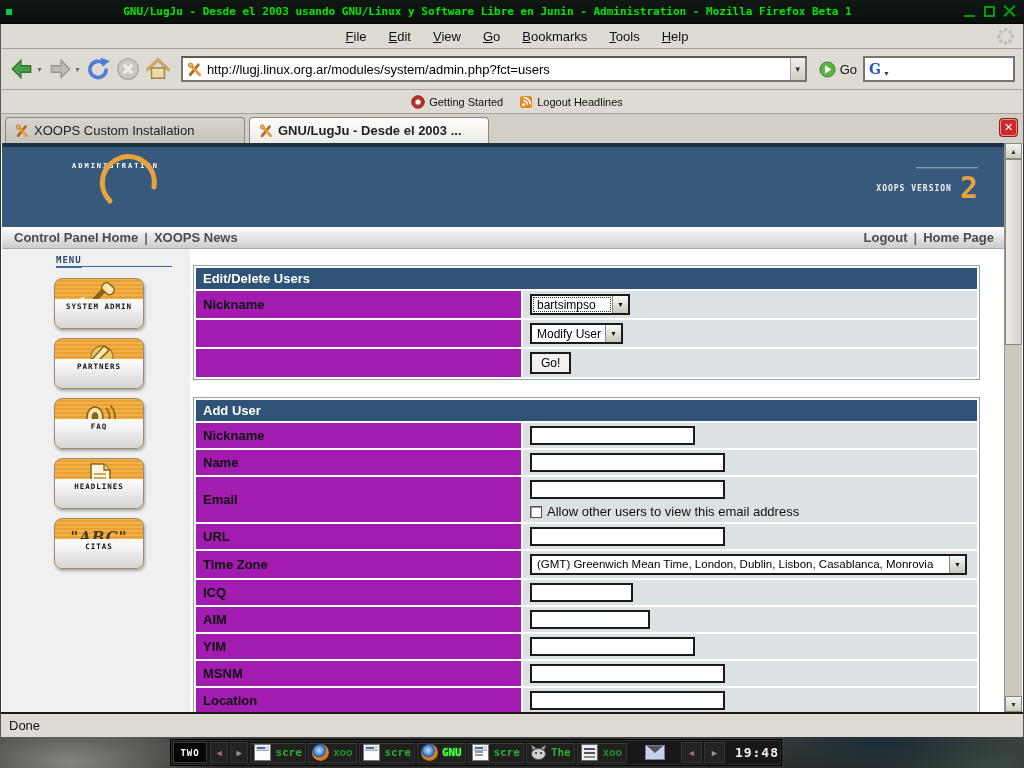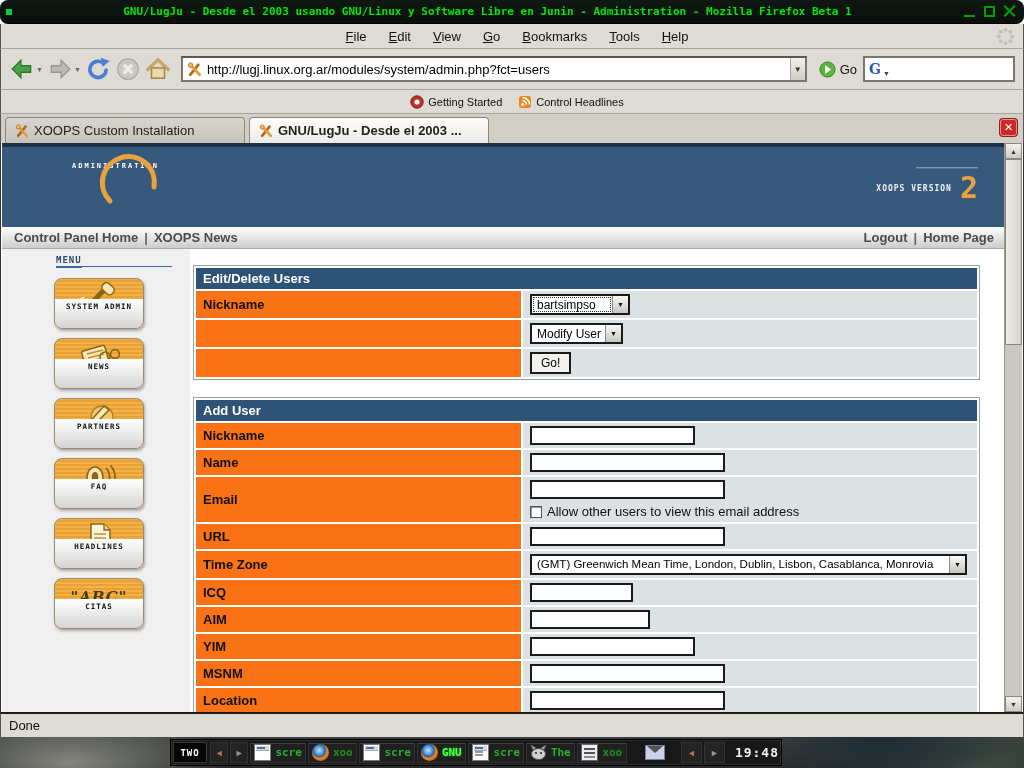--- a/index.html
+++ b/index.html
@@ -1,21 +1,21 @@
 <!DOCTYPE html>
 <html><head>
 <meta charset="utf-8">
 <style>
   * { margin:0; padding:0; box-sizing:border-box; }
   html,body { width:1024px; height:768px; overflow:hidden; }
   body { font-family:"Liberation Sans", sans-serif; background:#fff; position:relative; }
 
   
   .titlebar { position:absolute; top:0; left:0; width:1024px; height:24px;
-    background:linear-gradient(#101813,#0a0f0c); display:flex; align-items:center; border-bottom:1px solid #000;border-radius:8px; }
+    background:linear-gradient(#101813,#0a0f0c); display:flex; align-items:center; border-bottom:1px solid #000; }
   .titlebar .wmenu { width:6px; height:6px; background:#0c4; margin-left:6px; }
   .titlebar .ttext { flex:1; text-align:center; color:#00e600; font:bold 11px "DejaVu Sans Mono", monospace; letter-spacing:0; white-space:nowrap; overflow:hidden; }
   .winbtns { display:flex; gap:7px; margin-right:8px; }
   .winbtn { width:13px; height:13px; position:relative; cursor:pointer; }
   .wb-min::after { content:""; position:absolute; left:1px; right:1px; bottom:1px; height:2px; background:#00a000; }
   .wb-max::after { content:""; position:absolute; inset:1px; border:2px solid #00a000; }
   .wb-close::before,.wb-close::after { content:""; position:absolute; left:-1px; top:5px; width:15px; height:2px; background:#00a000; }
   .wb-close::before { transform:rotate(45deg);} .wb-close::after { transform:rotate(-45deg);}
 
   
@@ -76,21 +76,21 @@
   .xbtn { width:90px; height:51px; margin:0 0 9px 52px; border:1px solid #9a8a70; border-radius:8px; position:relative; overflow:hidden; box-shadow:1px 2px 3px rgba(0,0,0,.3); cursor:pointer;
     background:repeating-linear-gradient(0deg,#f3b149 0 2px,#e9a134 2px 4px); }
   .xbtn .ico { position:absolute; top:0; left:0; right:0; height:35px; display:flex; align-items:center; justify-content:center; }
   .xbtn .lbl { position:absolute; bottom:0; left:0; right:0; height:29px; background:linear-gradient(#ffffff,#d5d5d5); color:#111; font:bold 7.5px "DejaVu Sans Mono", monospace; letter-spacing:1px; text-align:center; line-height:15px; white-space:nowrap; }
   .citas-art { color:#4a3a10; font:bold italic 15px "DejaVu Serif", serif; letter-spacing:1px; }
 
   .main { flex:1; padding:16px 0 0 3px; overflow:hidden; background:#fff; }
   table.xt { border-collapse:separate; border-spacing:2px; background:#fff; border:1px solid #98a0a8; width:787px; }
   .xt th { background:#2f5376; color:#fff; text-align:left; font-size:13px; font-weight:bold; padding:3px 7px; height:15px; }
   .xt td { font-size:13px; padding:3px 7px; height:23px; vertical-align:middle; }
-  .xt td.lb { background:#f97316; width:325px; font-weight:bold; color:#101010; }
+  .xt td.lb { background:#a21caf; width:325px; font-weight:bold; color:#101010; }
   .xt td.fd { background:#dce1e4; }
   .gap { height:17px; }
 
   .tinput { background:#fff; border:2px solid #1a1a1a; height:19px; display:inline-block; vertical-align:middle; }
   .sel { display:inline-flex; align-items:stretch; border:2px solid #1a1a1a; background:#fff; height:21px; vertical-align:middle; }
   .sel .stxt { font-size:12px; padding:2px 5px 0 5px; white-space:nowrap; overflow:hidden; color:#000; }
   .sel .sbtn2 { width:16px; background:linear-gradient(#fafaf8,#c8c5bd); border-left:1px solid #888; display:flex; align-items:center; justify-content:center; font-size:7px; color:#111; cursor:pointer; }
   .sel.focus .stxt { outline:1px dotted #333; outline-offset:-2px; }
   .btn-go { border:2px solid #1a1a1a; background:#f2f1ee; font-size:12px; padding:2px 9px; cursor:pointer; }
   .chkrow { display:flex; align-items:center; gap:5px; margin-top:5px; font-size:13px; font-weight:normal; color:#101010; }
@@ -227,21 +227,21 @@
         <circle cx="7" cy="7" r="2.6" fill="#fff"></circle>
       </svg>
     <span>Getting Started</span>
   </span>
   <span class="bmk">
     <svg width="14" height="14" viewBox="0 0 14 14">
         <rect x="1" y="1" width="12" height="12" rx="2.5" fill="#e8891f"></rect>
         <circle cx="4.6" cy="9.6" r="1.5" fill="#fff"></circle>
         <path d="M4.5 5.8 a4 4 0 0 1 3.8 3.8 M4.5 2.6 a7 7 0 0 1 7 7" stroke="#fff" stroke-width="1.5" fill="none"></path>
       </svg>
-    <span>Control Headlines</span>
+    <span>Logout Headlines</span>
   </span>
 </div>
 
 <div class="tabbar">
   <div class="tab">
     <svg width="14" height="14" viewBox="0 0 16 16">
         <path d="M3.5 13.5 L12 3" stroke="#b06a20" stroke-width="3" stroke-linecap="round"></path>
         <path d="M3.5 3 L13.5 13.5" stroke="#e89838" stroke-width="3" stroke-linecap="round"></path>
         <circle cx="3.8" cy="3.4" r="2.4" fill="#f3b253" stroke="#b06a20" stroke-width=".8"></circle>
       </svg>
@@ -301,32 +301,20 @@
             <svg width="42" height="30" viewBox="0 0 42 30">
               <path d="M10 25 L26 8" stroke="#8a6414" stroke-width="5" stroke-linecap="round"></path>
               <rect x="24" y="2" width="13" height="9" rx="4" fill="#f6e7b4" stroke="#8a6414" stroke-width="1.5" transform="rotate(42 30 6)"></rect>
               <path d="M14 26 a6.5 6.5 0 1 1 -7 -9" fill="none" stroke="#f6e7b4" stroke-width="5"></path>
               <path d="M14 26 a6.5 6.5 0 1 1 -7 -9" fill="none" stroke="#8a6414" stroke-width="1.2" stroke-dasharray="2 3"></path>
             </svg>
           </span>
           <span class="lbl">SYSTEM ADMIN</span>
         </div>
 
-        <div class="xbtn">
-          <span class="ico">
-            <svg width="42" height="30" viewBox="0 0 42 30">
-              <rect x="5" y="6" width="24" height="17" rx="2" fill="#f6e7b4" stroke="#8a6414" stroke-width="1.5" transform="rotate(-16 17 14)"></rect>
-              <path d="M9 12 l16 -4 M10 16 l16 -4 M11 20 l10 -3" stroke="#b89038" stroke-width="1.4" transform="rotate(0)"></path>
-              <circle cx="27" cy="15" r="5" fill="none" stroke="#8a6414" stroke-width="1.6"></circle>
-              <circle cx="37" cy="12" r="4.4" fill="none" stroke="#8a6414" stroke-width="1.6"></circle>
-              <path d="M31.5 13.8 L33 12.8" stroke="#8a6414" stroke-width="1.6"></path>
-            </svg>
-          </span>
-          <span class="lbl">NEWS</span>
-        </div>
 
         <div class="xbtn">
           <span class="ico">
             <svg width="42" height="30" viewBox="0 0 42 30">
               <circle cx="24" cy="15" r="11" fill="#eec86a" stroke="#a8822c" stroke-width="1.3"></circle>
               <path d="M6 26 L26 4 L31 8 L12 27 Z" fill="#f6e7b4" stroke="#8a6414" stroke-width="1.5"></path>
               <path d="M6 26 L13 22" stroke="#8a6414" stroke-width="1.5"></path>
               <circle cx="13" cy="21" r="1.6" fill="#8a6414"></circle>
             </svg>
           </span>

